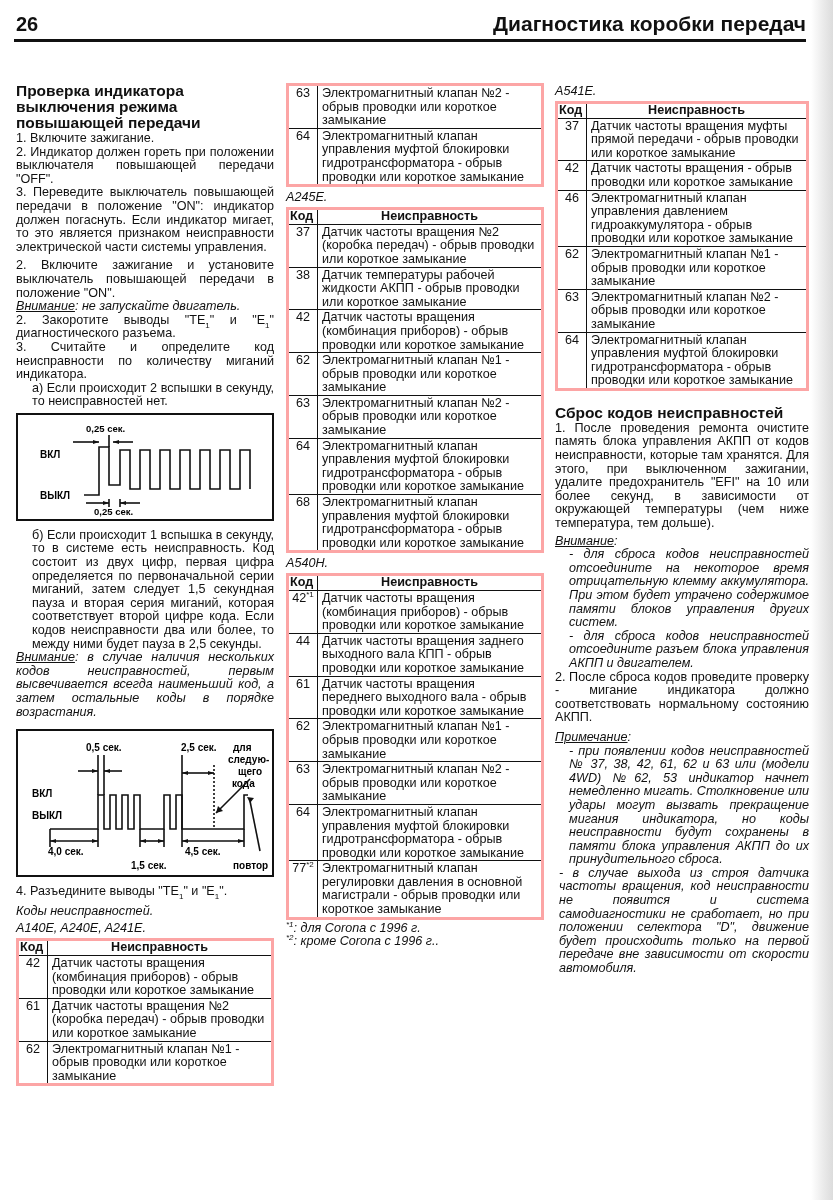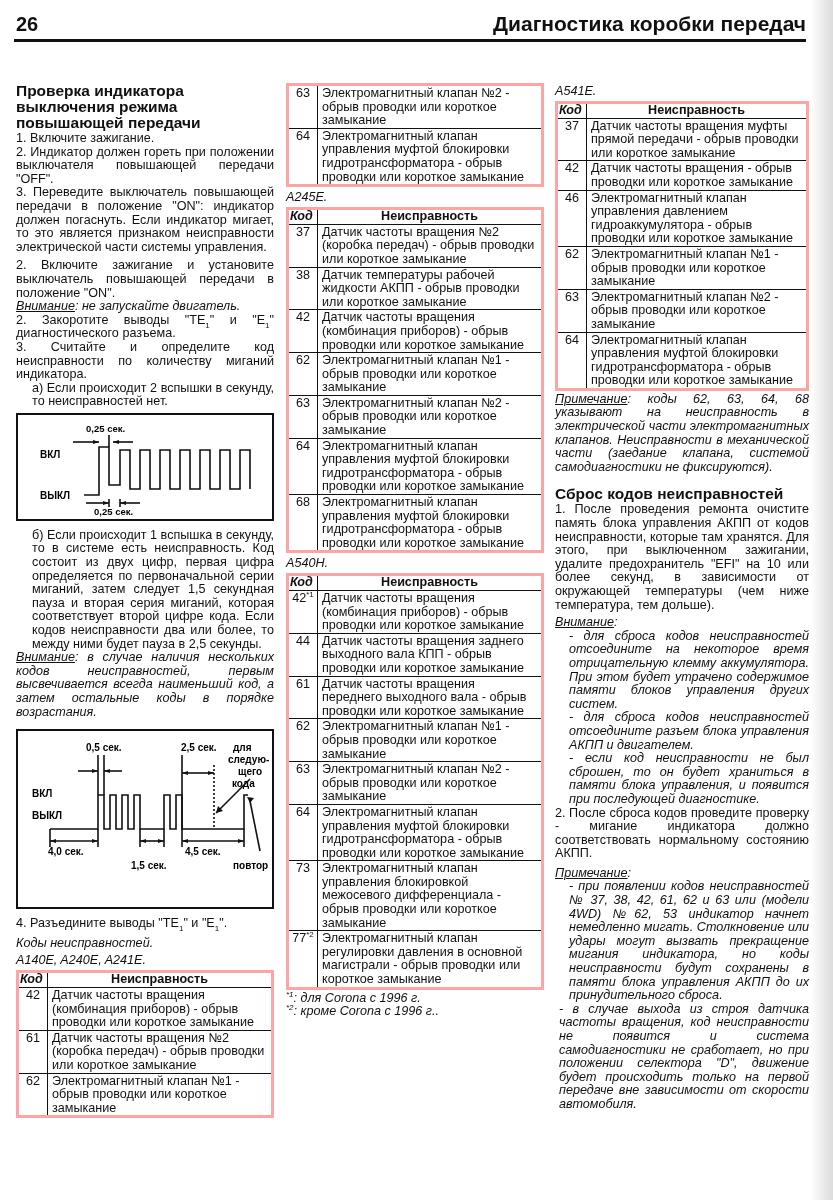--- a/index.html
+++ b/index.html
@@ -14,21 +14,21 @@
   .col2 { left: 286px; width: 258px; top: 54px; }
   .col3 { left: 555px; width: 254px; top: 52px; }
   h2 { font-size: 15.5px; line-height: 16px; font-weight: bold; margin: 2px 0 1px; }
   p.t { text-align: justify; margin: 0; }
   p.ind { padding-left: 16px; }
   p.ital { font-style: italic; text-align: justify; }
   .u { text-decoration: underline; }
   .model { font-style: italic; margin: 4px 0 2px; }
   table.codes { border-collapse: collapse; width: 100%; border: 3px solid #fca5a5; margin-bottom: 2px; }
   table.codes th { border: 1.5px solid #111; font-weight: bold; font-size: 12.6px; padding: 0 2px; text-align: center; height: 16px; }
-  table.codes th.kod { width: 30px; text-align: left; padding-left: 1px; font-style: italic; }
+  table.codes th.kod { width: 30px; text-align: left; padding-left: 1px; }
   table.codes td { border: 1.5px solid #111; vertical-align: top; padding: 1px 3px 0 4px; text-align: left; }
   table.codes td.code { text-align: center; padding: 1px 0 0 0; width: 30px; }
   sup { font-size: 8px; line-height: 0; }
   sub { font-size: 8px; line-height: 0; }
   .diagram { border: 2px solid #111; margin: 4px 0 8px; width: 258px; position: relative; }
   .diagram svg { display: block; }
   .note-list p { padding-left: 14px; }
   .spacer { height: 5px; }
 </style>
 </head>
@@ -74,21 +74,21 @@
         <polygon points="95,27 101,25 101,29"></polygon>
         <polygon points="91,88 85,86 85,90"></polygon>
         <polygon points="102,88 108,86 108,90"></polygon>
       </g>
     </svg>
   </div>
 
   <p class="t ind">б) Если происходит 1 вспышка в секунду, то в системе есть неисправность. Код состоит из двух цифр, первая цифра определяется по первоначальной серии миганий, затем следует 1,5 секундная пауза и вторая серия миганий, которая соответствует второй цифре кода. Если кодов неисправности два или более, то между ними будет пауза в 2,5 секунды.</p>
   <p class="ital"><span class="u">Внимание</span><span>: в случае наличия нескольких кодов неисправностей, первым высвечивается всегда наименьший код, а затем остальные коды в порядке возрастания.</span></p>
 
-  <div class="diagram" style="height:180px;margin-top:10px;">
+  <div class="diagram" style="height:148px;margin-top:10px;">
     <svg width="254" height="144" viewBox="0 0 254 144">
       <g font-family="Liberation Sans, sans-serif" font-weight="bold" font-size="10">
         <text x="68" y="20">0,5 сек.</text>
         <text x="163" y="20">2,5 сек.</text>
         <text x="215" y="20">для</text>
         <text x="210" y="32">следую-</text>
         <text x="220" y="44">щего</text>
         <text x="214" y="56">кода</text>
         <text x="14" y="66">ВКЛ</text>
         <text x="14" y="88">ВЫКЛ</text>
@@ -241,24 +241,20 @@
         </tr>
         <tr>
           <td class="code"><span>63</span></td>
           <td>Электромагнитный клапан №2 - обрыв проводки или короткое замыкание</td>
         </tr>
         <tr>
           <td class="code"><span>64</span></td>
           <td>Электромагнитный клапан управления муфтой блокировки гидротрансформатора - обрыв проводки или короткое замыкание</td>
         </tr>
         <tr>
-          <td class="code"><span>73</span></td>
-          <td>Электромагнитный клапан управления блокировкой межосевого дифференциала - обрыв проводки или короткое замыкание</td>
-        </tr>
-        <tr>
           <td class="code"><span>77</span><sup>*2</sup></td>
           <td>Электромагнитный клапан регулировки давления в основной магистрали - обрыв проводки или короткое замыкание</td>
         </tr>
       </tbody>
   </table>
   <p class="ital"><sup>*1</sup><span>: для Corona с 1996 г.</span></p>
   <p class="ital"><sup>*2</sup><span>: кроме Corona с 1996 г..</span></p>
 </div>
 
 <div class="col col3">
@@ -290,29 +286,27 @@
         <tr>
           <td class="code"><span>63</span></td>
           <td>Электромагнитный клапан №2 - обрыв проводки или короткое замыкание</td>
         </tr>
         <tr>
           <td class="code"><span>64</span></td>
           <td>Электромагнитный клапан управления муфтой блокировки гидротрансформатора - обрыв проводки или короткое замыкание</td>
         </tr>
       </tbody>
   </table>
-  <p class="ital"><span class="u">Примечание</span><span>: коды 62, 63, 64, 68 указывают на неисправность в электрической части электромагнитных клапанов. Неисправности в механической части (заедание клапана, системой самодиагностики не фиксируются).</span></p>
   <div class="spacer" style="height:10px"></div>
   <h2>Сброс кодов неисправностей</h2>
   <p class="t">1. После проведения ремонта очистите память блока управления АКПП от кодов неисправности, которые там хранятся. Для этого, при выключенном зажигании, удалите предохранитель "EFI" на 10 или более секунд, в зависимости от окружающей температуры (чем ниже температура, тем дольше).</p>
   <p class="ital" style="margin-top:4px"><span class="u">Внимание</span>:</p>
   <div class="note-list">
     <p class="ital">- для сброса кодов неисправностей отсоедините на некоторое время отрицательную клемму аккумулятора. При этом будет утрачено содержимое памяти блоков управления других систем.</p>
     <p class="ital">- для сброса кодов неисправностей отсоедините разъем блока управления АКПП и двигателем.</p>
-    <p class="ital">- если код неисправности не был сброшен, то он будет храниться в памяти блока управления, и появится при последующей диагностике.</p>
   </div>
   <p class="t">2. После сброса кодов проведите проверку - мигание индикатора должно соответствовать нормальному состоянию АКПП.</p>
   <p class="ital" style="margin-top:6px"><span class="u">Примечание</span>:</p>
   <div class="note-list">
     <p class="ital">- при появлении кодов неисправностей № 37, 38, 42, 61, 62 и 63 или (модели 4WD) №62, 53 индикатор начнет немедленно мигать. Столкновение или удары могут вызвать прекращение мигания индикатора, но коды неисправности будут сохранены в памяти блока управления АКПП до их принудительного сброса.</p>
     <p class="ital" style="padding-left:4px">- в случае выхода из строя датчика частоты вращения, код неисправности не появится и система самодиагностики не сработает, но при положении селектора "D", движение будет происходить только на первой передаче вне зависимости от скорости автомобиля.</p>
   </div>
 </div>
 
 </body></html>

